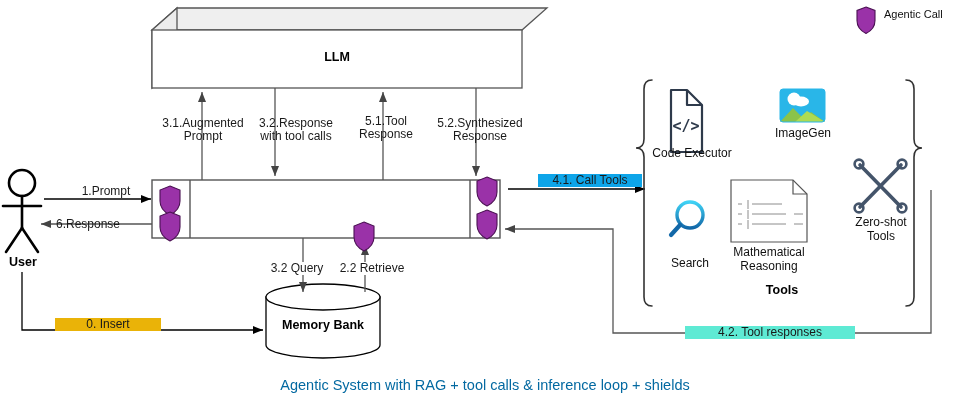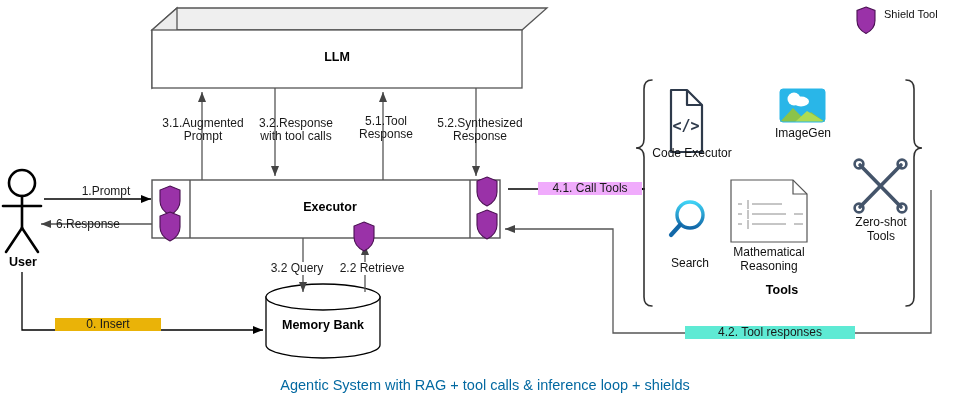--- a/index.html
+++ b/index.html
@@ -143,51 +143,50 @@
       <line x1="901" y1="165" x2="860" y2="207"></line>
       <circle cx="859" cy="164" r="4.4" stroke-width="2.6"></circle>
       <circle cx="902" cy="164" r="4.4" stroke-width="2.6"></circle>
       <circle cx="859" cy="208" r="4.4" stroke-width="2.6"></circle>
       <circle cx="902" cy="208" r="4.4" stroke-width="2.6"></circle>
     </g>
   </svg>
 
   <div class="node-title" style="left:152px;top:50px;width:370px;">LLM</div>
 
-  <div class="node-title" style="left:190px;top:200px;width:280px;">Executor</div>
 
   <div class="node-title" style="left:266px;top:318px;width:114px;">Memory Bank</div>
 
   <div class="node-title" style="left:0px;top:255px;width:46px;">User</div>
 
   <div class="lbl" style="left:60px;top:185px;width:92px;">1.Prompt</div>
   <div class="lbl" style="left:40px;top:218px;width:96px;">6.Response</div>
   <div class="lbl" style="left:55px;top:318px;width:106px;background:#eab308;">0. Insert</div>
   <div class="lbl" style="left:258px;top:262px;width:78px;background:#fff;">3.2 Query</div>
   <div class="lbl" style="left:330px;top:262px;width:84px;background:#fff;">2.2 Retrieve</div>
 
   <div class="lbl" style="left:140px;top:117px;width:126px;">3.1.Augmented
 Prompt</div>
   <div class="lbl" style="left:235px;top:117px;width:122px;">3.2.Response
 with tool calls</div>
   <div class="lbl" style="left:340px;top:115px;width:92px;">5.1.Tool
 Response</div>
   <div class="lbl" style="left:425px;top:117px;width:110px;">5.2.Synthesized
 Response</div>
 
-  <div class="lbl" style="left:538px;top:182px;width:104px;background:#f0abfc;">4.1. Call Tools</div>
+  <div class="lbl" style="left:538px;top:174px;width:104px;background:#0ea5e9;">4.1. Call Tools</div>
   <div class="lbl" style="left:685px;top:326px;width:170px;background:#5eead4;">4.2. Tool responses</div>
 
   <div class="tool-cap" style="left:646px;top:146px;width:92px;">Code Executor</div>
   <div class="tool-cap" style="left:762px;top:126px;width:82px;">ImageGen</div>
   <div class="tool-cap" style="left:658px;top:256px;width:64px;">Search</div>
   <div class="tool-cap" style="left:727px;top:245px;width:84px;white-space:pre-line;">Mathematical
 Reasoning</div>
   <div class="tool-cap" style="left:841px;top:215px;width:80px;white-space:pre-line;">Zero-shot
 Tools</div>
 
   <div class="node-title" style="left:737px;top:283px;width:90px;">Tools</div>
 
-  <div class="legend-txt" style="left:884px;top:8px;">Shield Tool</div>
+  <div class="legend-txt" style="left:884px;top:8px;">Agentic Call</div>
 
   <div class="caption" style="top:377px;">Agentic System with RAG + tool calls &amp; inference loop + shields</div>
 
 </div>
 
 </body></html>

